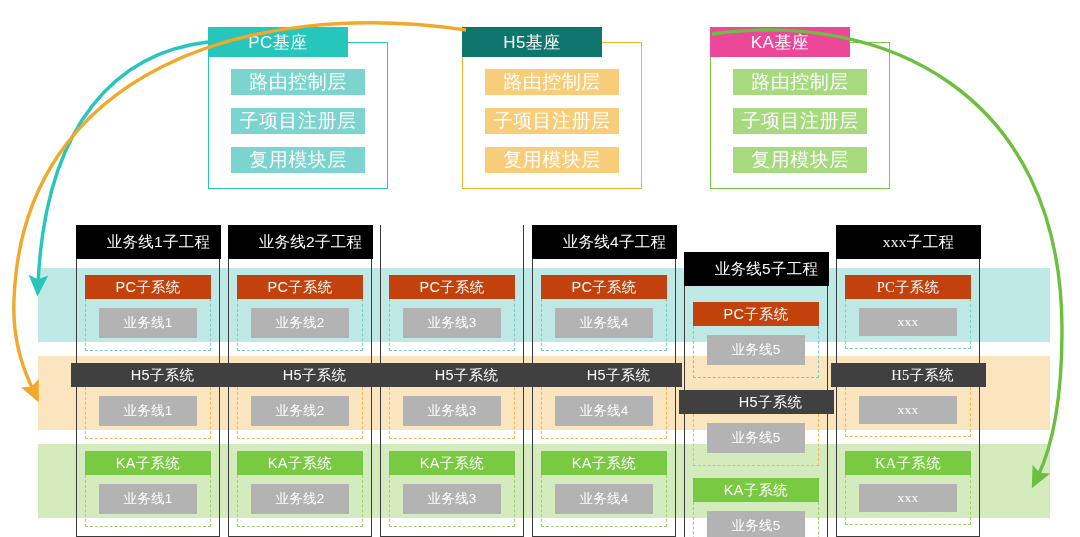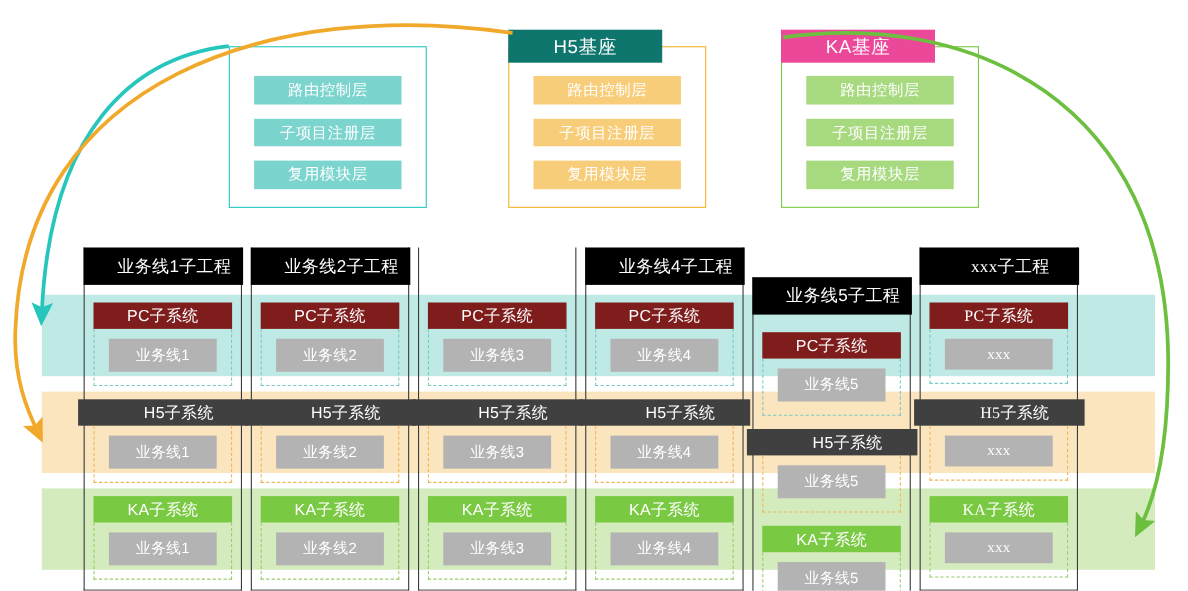--- a/index.html
+++ b/index.html
@@ -49,21 +49,21 @@
     border: 1.5px solid #000;
     padding: 26px 22px 16px 22px;
     display: flex;
     flex-direction: column;
     gap: 13px;
   }
   .base-layer {
     height: 30px;
     display: flex; align-items: center; justify-content: center;
     color: #ffffff;
-    font-size: 14px;
+    font-size: 19px;
     letter-spacing: 0.5px;
     white-space: nowrap;
   }
 
   
   .th-pc .base-title { background: #26c6bd; }
   .th-pc .base-inner { border-color: #26c6bd; }
   .th-pc .base-layer { background: #7bd4cd; }
 
   .th-h5 .base-title { background: #0f766e; }
@@ -138,21 +138,21 @@
     color: #ffffff;
     font-size: 13.5px;
     letter-spacing: 0.3px;
     padding: 6px 18px;
     white-space: nowrap;
     min-width: 62px;
     text-align: center;
   }
 
   
-  .row-pc .cell-head { background: #7f1d1d; }
+  .row-pc .cell-head { background: #c2410c; }
   .row-pc .cell-dash { border-color: #7ec9c4; }
   .row-h5 .cell-head { background: #404040; padding-left: 29px; }
   .row-h5 .cell-dash { border-color: #edb75a; }
   .row-ka .cell-head { background: #7ac943; }
   .row-ka .cell-dash { border-color: #9ccc6f; }
 </style>
 </head>
 <body>
 
 <div id="stage">
@@ -180,20 +180,21 @@
 
     <path d="M 712,34 C 880,10 1062,90 1062,330 C 1062,420 1046,460 1037,478" fill="none" stroke="#6cbf3f" stroke-width="3.4" marker-end="url(#ah-green)"></path>
   </svg>
 
   <div class="base-box th-pc" style="left:208px;top:27px;width:180px;height:162px;">
     <div class="base-inner">
       <div class="base-layer">路由控制层</div>
       <div class="base-layer">子项目注册层</div>
       <div class="base-layer">复用模块层</div>
     </div>
+    <div class="base-title">PC基座</div>
   </div>
 
   <div class="base-box th-h5" style="left:462px;top:27px;width:180px;height:162px;">
     <div class="base-inner">
       <div class="base-layer">路由控制层</div>
       <div class="base-layer">子项目注册层</div>
       <div class="base-layer">复用模块层</div>
     </div>
     <div class="base-title">H5基座</div>
   </div>

